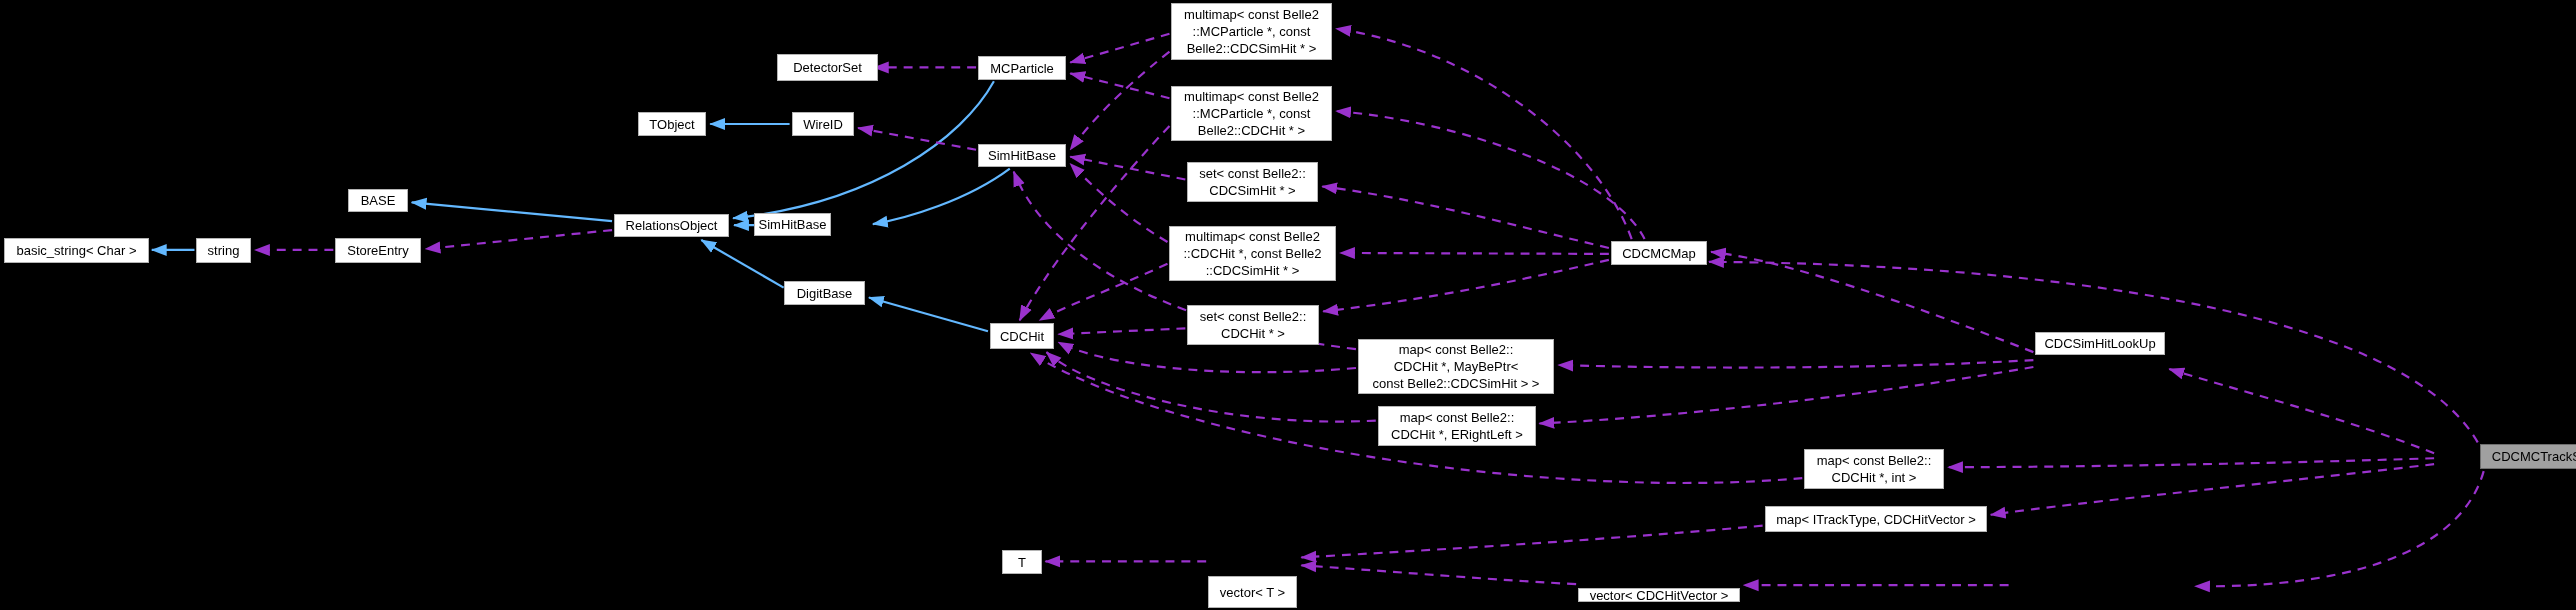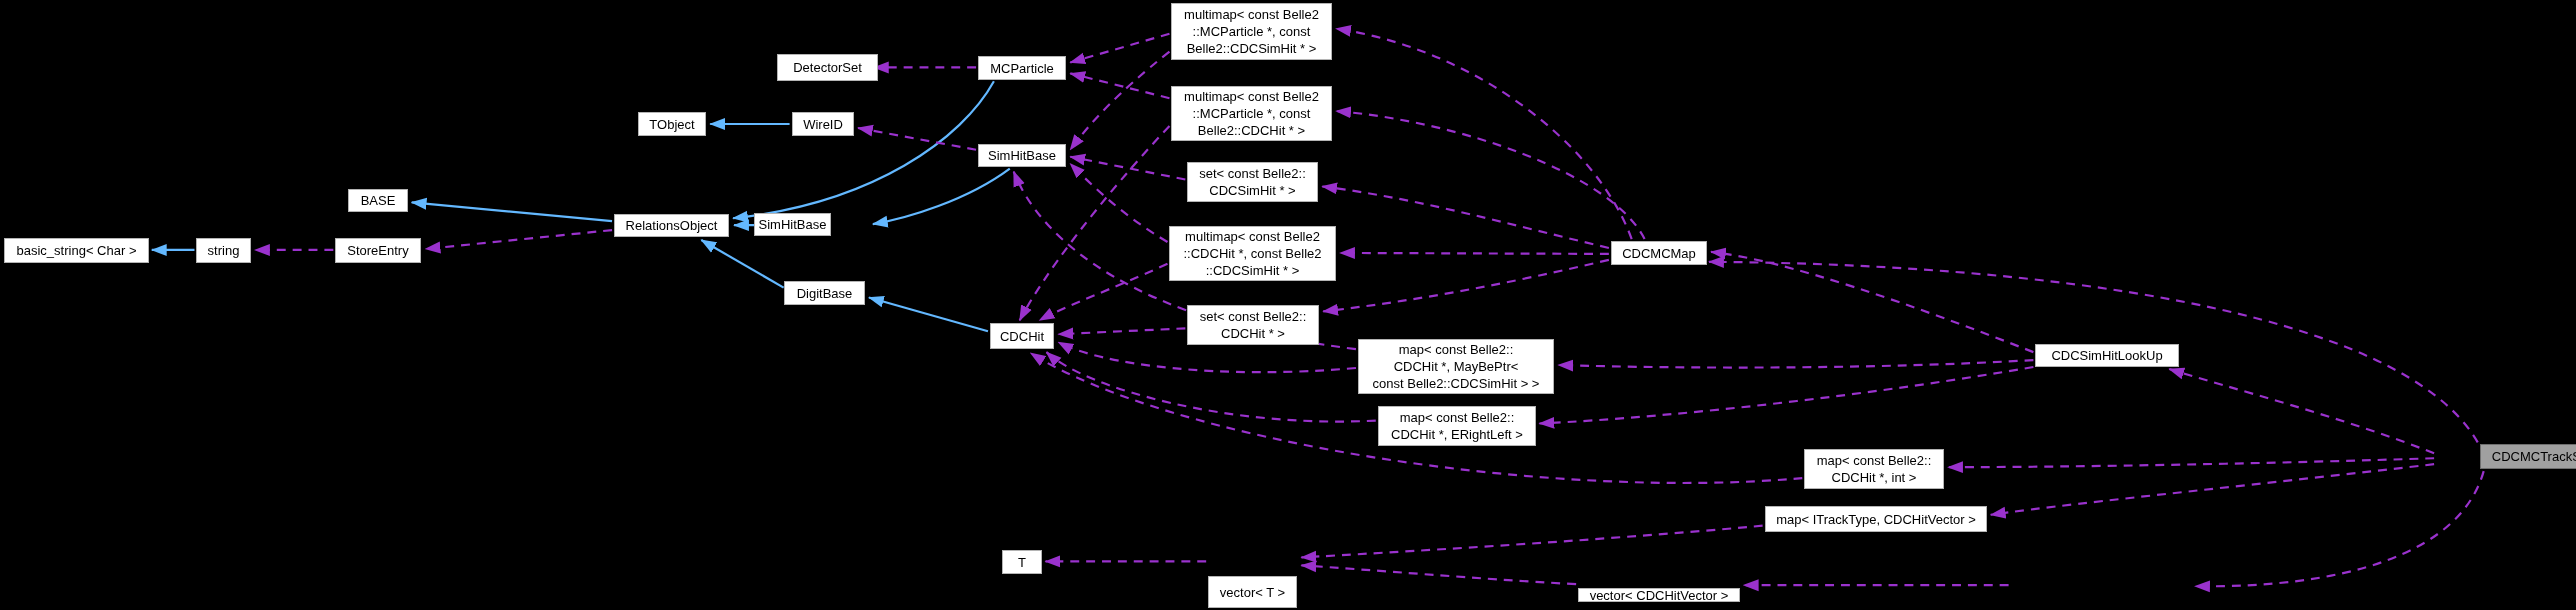--- a/index.html
+++ b/index.html
@@ -104,17 +104,17 @@
 const Belle2::CDCSimHit &gt; &gt;</div>
   <div class="node" style="left:1378px;top:406px;width:158px;height:40px">map&lt; const Belle2::
 CDCHit *, ERightLeft &gt;</div>
   <div class="node" style="left:1804px;top:449px;width:140px;height:40px">map&lt; const Belle2::
 CDCHit *, int &gt;</div>
   <div class="node" style="left:1765px;top:506px;width:222px;height:26px">map&lt; ITrackType, CDCHitVector &gt;</div>
   <div class="node" style="left:1578px;top:588px;width:162px;height:14px">vector&lt; CDCHitVector &gt;</div>
   <div class="node" style="left:1002px;top:550px;width:40px;height:24px">T</div>
   <div class="node" style="left:1208px;top:576px;width:89px;height:32px">vector&lt; T &gt;</div>
   <div class="node" style="left:1611px;top:241px;width:96px;height:24px">CDCMCMap</div>
-  <div class="node" style="left:2035px;top:344px;width:144px;height:23px">CDCSimHitLookUp</div>
+  <div class="node" style="left:2035px;top:332px;width:130px;height:23px">CDCSimHitLookUp</div>
   <div class="node hl" style="left:2436px;top:444px;width:135px;height:25px">CDCMCTrackStore</div>
 
 </div>
 
 
 </body></html>

